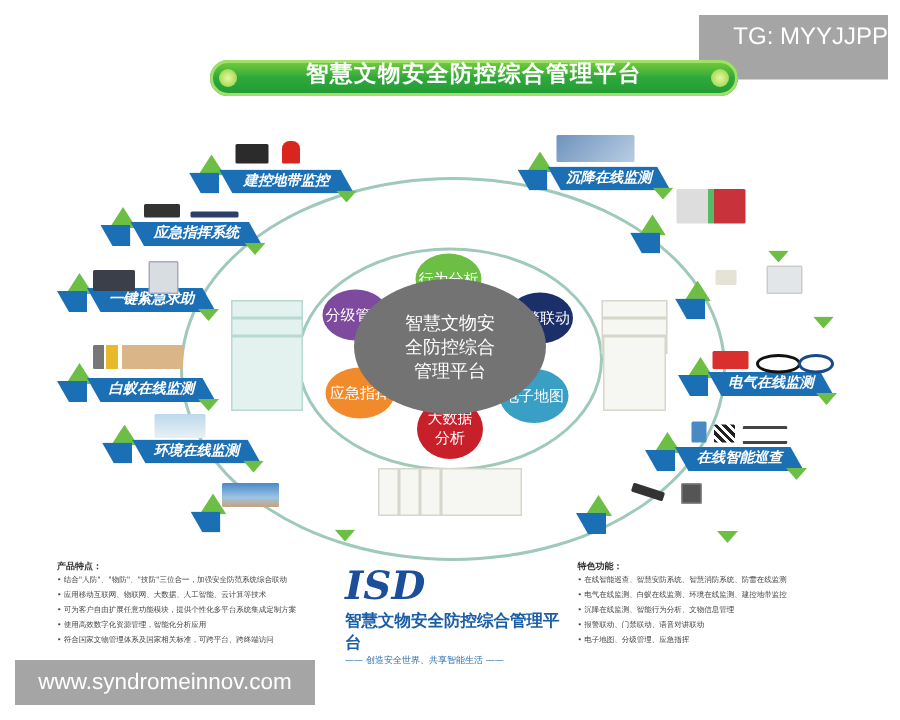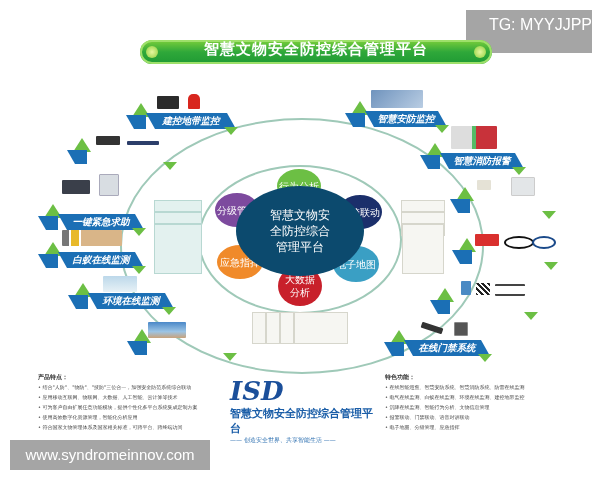--- a/index.html
+++ b/index.html
@@ -29,21 +29,21 @@
     background:#6cbf44; clip-path:polygon(50% 0,100% 100%,0 100%); }
   .ribbon .b1 { position:absolute; left:-20px; top:2px; width:20px; height:14px; background:#1b6fb5;
     clip-path:polygon(0 0,100% 0,100% 100%, 40% 100%); }
   .ribbon .g3 { position:absolute; right:-2px; top:14px; width:14px; height:8px; background:#6cbf44;
     clip-path:polygon(0 0,100% 0,50% 100%); }
   
   .pic { border-radius:1px; }
   
   .circle { border-radius:50%; color:#fff; display:flex; align-items:center; justify-content:center;
     text-align:center; font-size:10px; line-height:13px; }
-  .center-circle { left:236px; top:186px; width:128px; height:90px; background:#0c4a6e; font-size:12px; line-height:16px; }
+  .center-circle { left:236px; top:186px; width:128px; height:90px; background:#737373; font-size:12px; line-height:16px; }
   
   .cert { background:#e3f1ef; border:1px solid #b8d8d2; }
   .cert2 { background:#f6f6f2; border:1px solid #d6d6cc; }
   
   .feat-title { font-size:6px; font-weight:bold; color:#333; }
   .feat-item { font-size:5px; color:#444; line-height:10px; white-space:nowrap; }
   .company { color:#1b5ea8; font-weight:bold; font-size:11px; }
   .logo { color:#1b4f9a; font-weight:bold; font-style:italic; font-size:26px; font-family:"DejaVu Serif", serif; }
   .slogan { color:#2c6fb0; font-size:6px; }
 </style>
@@ -104,26 +104,27 @@
     <span class="b1"></span>
   <span class="band" style="left:0;width:90px">建控地带监控</span>
   <span class="g3"></span>
   </div>
 <div class="abs pic" style="left:157px;top:96px;width:22px;height:13px;background:#2b2b2b"></div>
 <div class="abs pic" style="left:188px;top:94px;width:12px;height:15px;background:#d8261e;border-radius:5px 5px 1px 1px"></div>
 
 <div class="abs ribbon" style="left:87px;top:148px;width:88px">
   <span class="g1"></span>
     <span class="b1"></span>
+  <span class="band" style="left:0;width:88px">应急指挥系统</span>
   <span class="g3"></span>
   </div>
 <div class="abs pic" style="left:96px;top:136px;width:24px;height:9px;background:#333"></div>
 <div class="abs pic" style="left:127px;top:141px;width:32px;height:4px;background:#2c3e6a"></div>
 
-<div class="abs ribbon" style="left:58px;top:214px;width:86px">
+<div class="abs ribbon" style="left:58px;top:192px;width:86px">
   <span class="g1"></span>
     <span class="b1"></span>
   <span class="band" style="left:0;width:86px">一键紧急求助</span>
   <span class="g3"></span>
   </div>
 <div class="abs pic" style="left:62px;top:180px;width:28px;height:14px;background:#3a3f4a"></div>
 <div class="abs pic" style="left:99px;top:174px;width:18px;height:20px;background:#d8dde2;border:1px solid #aab"></div>
 
 <div class="abs ribbon" style="left:58px;top:252px;width:86px">
   <span class="g1"></span>
@@ -144,63 +145,63 @@
 <div class="abs ribbon" style="left:147px;top:339px;width:88px">
   <span class="g1"></span>
     <span class="b1"></span>
   <span class="g3"></span>
   </div>
 <div class="abs pic" style="left:148px;top:322px;width:38px;height:16px;background:linear-gradient(#4a88c8,#9cc4e4 60%,#c9a27a)"></div>
 
 <div class="abs ribbon" style="left:365px;top:111px;width:82px">
   <span class="g1"></span>
     <span class="b1"></span>
-  <span class="band" style="left:0;width:82px">智慧安防监控</span>
+  <span class="band" style="left:0;width:82px">沉降在线监测</span>
   <span class="g3"></span>
   </div>
 <div class="abs pic" style="left:371px;top:90px;width:52px;height:18px;background:linear-gradient(135deg,#6f93bd,#b9cde3)"></div>
 
 <div class="abs ribbon" style="left:440px;top:153px;width:84px">
   <span class="g1"></span>
     <span class="b1"></span>
-  <span class="band" style="left:0;width:84px">智慧消防报警</span>
   <span class="g3"></span>
   </div>
 <div class="abs pic" style="left:451px;top:126px;width:46px;height:23px;background:linear-gradient(90deg,#ddd 0 45%,#5b6 45% 55%,#c8323a 55%)"></div>
 
 <div class="abs ribbon" style="left:470px;top:197px;width:84px">
   <span class="g1"></span>
     <span class="b1"></span>
   <span class="g3"></span>
   </div>
 <div class="abs pic" style="left:477px;top:180px;width:14px;height:10px;background:#e5e2d6"></div>
 <div class="abs pic" style="left:511px;top:177px;width:22px;height:17px;background:#e3e6e8;border:1px solid #ccc"></div>
 
 <div class="abs ribbon" style="left:472px;top:248px;width:84px">
   <span class="g1"></span>
     <span class="b1"></span>
+  <span class="band" style="left:0;width:84px">电气在线监测</span>
   <span class="g3"></span>
   </div>
 <div class="abs pic" style="left:475px;top:234px;width:24px;height:12px;background:#d9302e"></div>
 <div class="abs pic" style="left:504px;top:236px;width:26px;height:9px;border:2px solid #111;border-radius:50%"></div>
 <div class="abs pic" style="left:532px;top:236px;width:20px;height:9px;border:2px solid #1b4a8a;border-radius:50%"></div>
 
 <div class="abs ribbon" style="left:450px;top:298px;width:86px">
   <span class="g1"></span>
     <span class="b1"></span>
+  <span class="band" style="left:0;width:86px">在线智能巡查</span>
   <span class="g3"></span>
   </div>
 <div class="abs pic" style="left:461px;top:281px;width:10px;height:14px;background:#4a8ac4"></div>
 <div class="abs pic" style="left:476px;top:283px;width:14px;height:12px;background:repeating-linear-gradient(45deg,#222 0 2px,#fff 2px 4px)"></div>
 <div class="abs pic" style="left:495px;top:284px;width:30px;height:8px;border-top:2px solid #444;border-bottom:2px solid #444"></div>
 
 <div class="abs ribbon" style="left:404px;top:340px;width:86px">
   <span class="g1"></span>
     <span class="b1"></span>
-  <span class="band" style="left:0;width:86px">在线门禁系统</span>
   <span class="g3"></span>
   </div>
 <div class="abs pic" style="left:421px;top:325px;width:22px;height:6px;background:#333;transform:rotate(18deg)"></div>
 <div class="abs pic" style="left:454px;top:322px;width:12px;height:12px;background:#555;border:1px solid #888"></div>
 
 <div class="abs" style="left:38px;top:373px;width:190px">
   <div class="feat-title">产品特点：</div>
   <div class="feat-item">• <span>结合"人防"、"物防"、"技防"三位合一，加强安全防范系统综合联动</span></div>
   <div class="feat-item">• <span>应用移动互联网、物联网、大数据、人工智能、云计算等技术</span></div>
   <div class="feat-item">• <span>可为客户自由扩展任意功能模块，提供个性化多平台系统集成定制方案</span></div>

